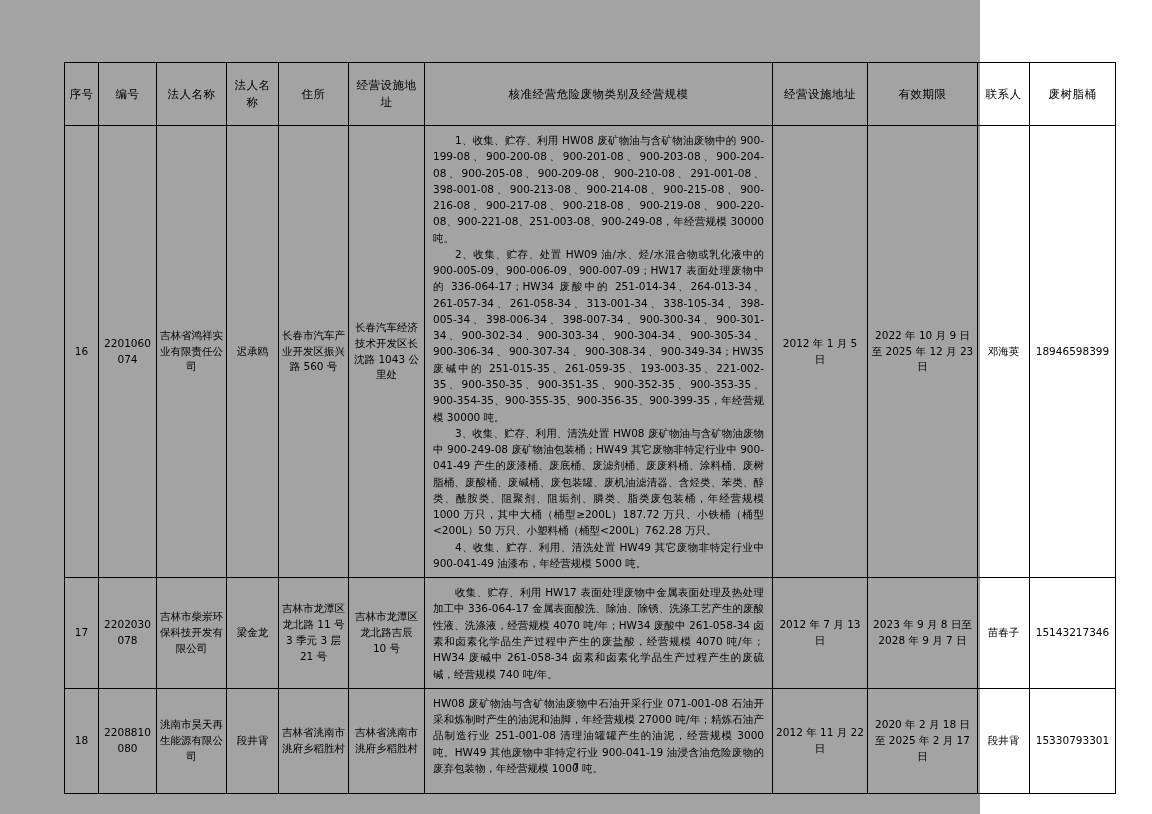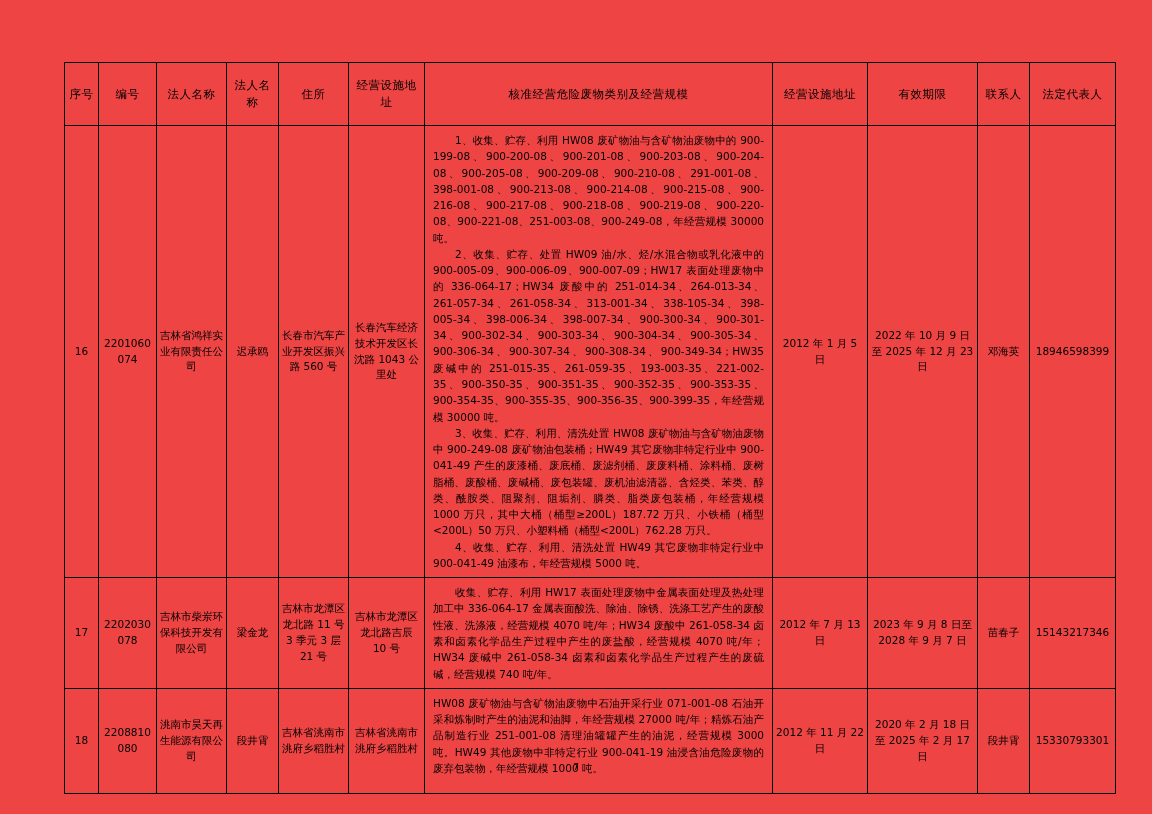--- a/index.html
+++ b/index.html
@@ -12,23 +12,23 @@
     height: 814px;
     font-family: "DejaVu Sans", "Liberation Sans", sans-serif;
     color: #000000;
     position: relative;
     overflow: hidden;
   }
   .page {
     position: absolute;
     left: 0;
     top: 0;
-    width: 1152px;
+    width: 980px;
     height: 814px;
-    background: #ef4444;
+    background: #a3a3a3;
   }
   .doc-table {
     position: absolute;
     left: 64px;
     top: 62px;
     width: 1024px;
     border-collapse: collapse;
     table-layout: fixed;
   }
   .doc-table td, .doc-table th {
@@ -118,21 +118,21 @@
         <th>序号</th>
         <th>编号</th>
         <th>法人名称</th>
         <th>法人名称</th>
         <th>住所</th>
         <th>经营设施地址</th>
         <th>核准经营危险废物类别及经营规模</th>
         <th>经营设施地址</th>
         <th>有效期限</th>
         <th>联系人</th>
-        <th>法定代表人</th>
+        <th>废树脂桶</th>
       </tr>
     </thead>
     <tbody>
 
       <tr class="row-16">
         <td class="cell-small">16</td>
         <td class="cell-small nowrapish">2201060074</td>
         <td class="cell-small">吉林省鸿祥实业有限责任公司</td>
         <td class="cell-small">迟承鸥</td>
         <td class="cell-small">长春市汽车产业开发区振兴路 560 号</td>

